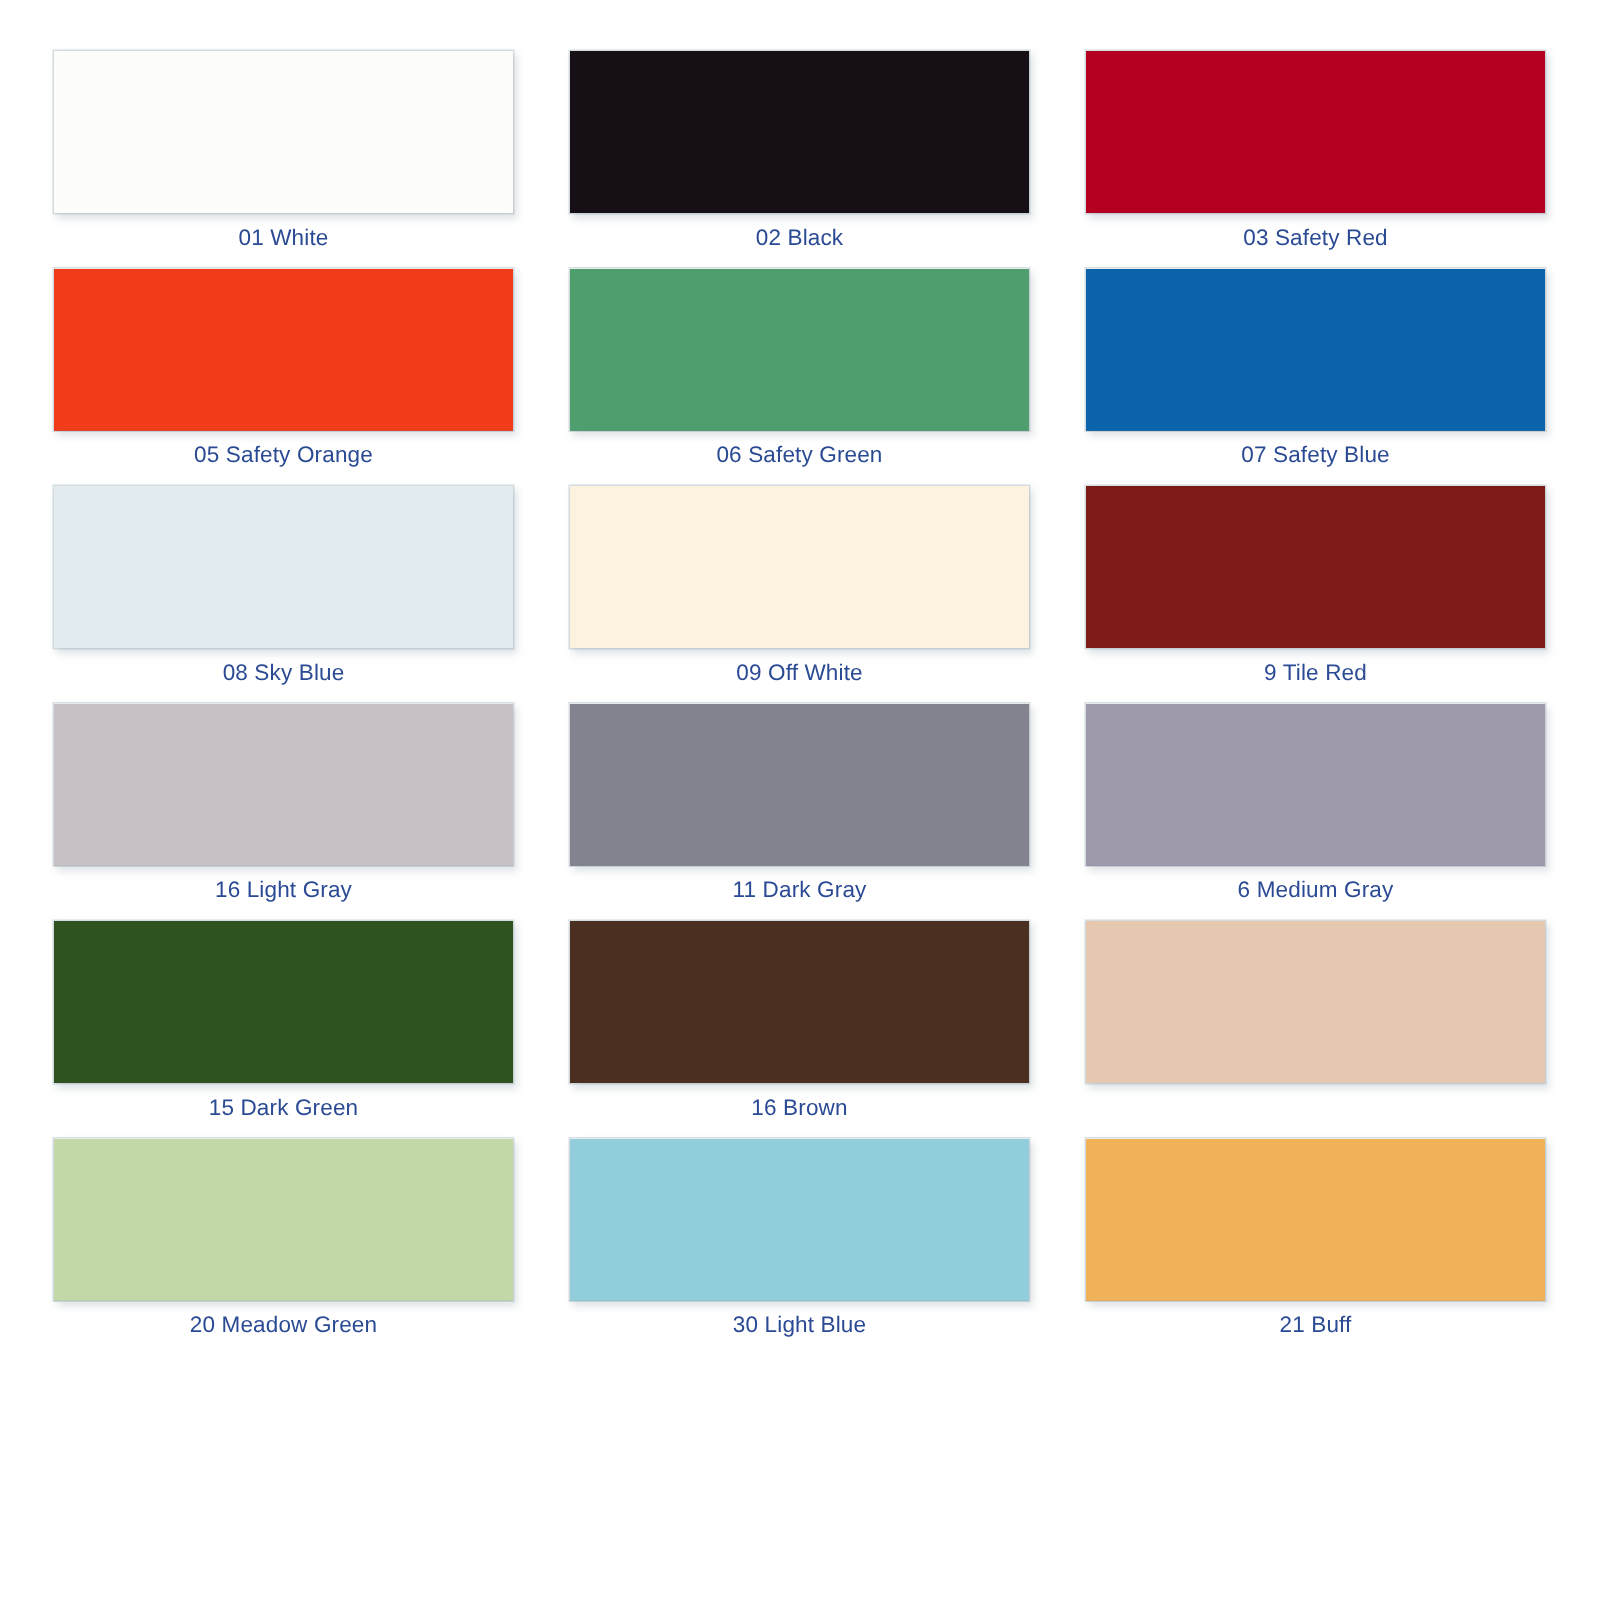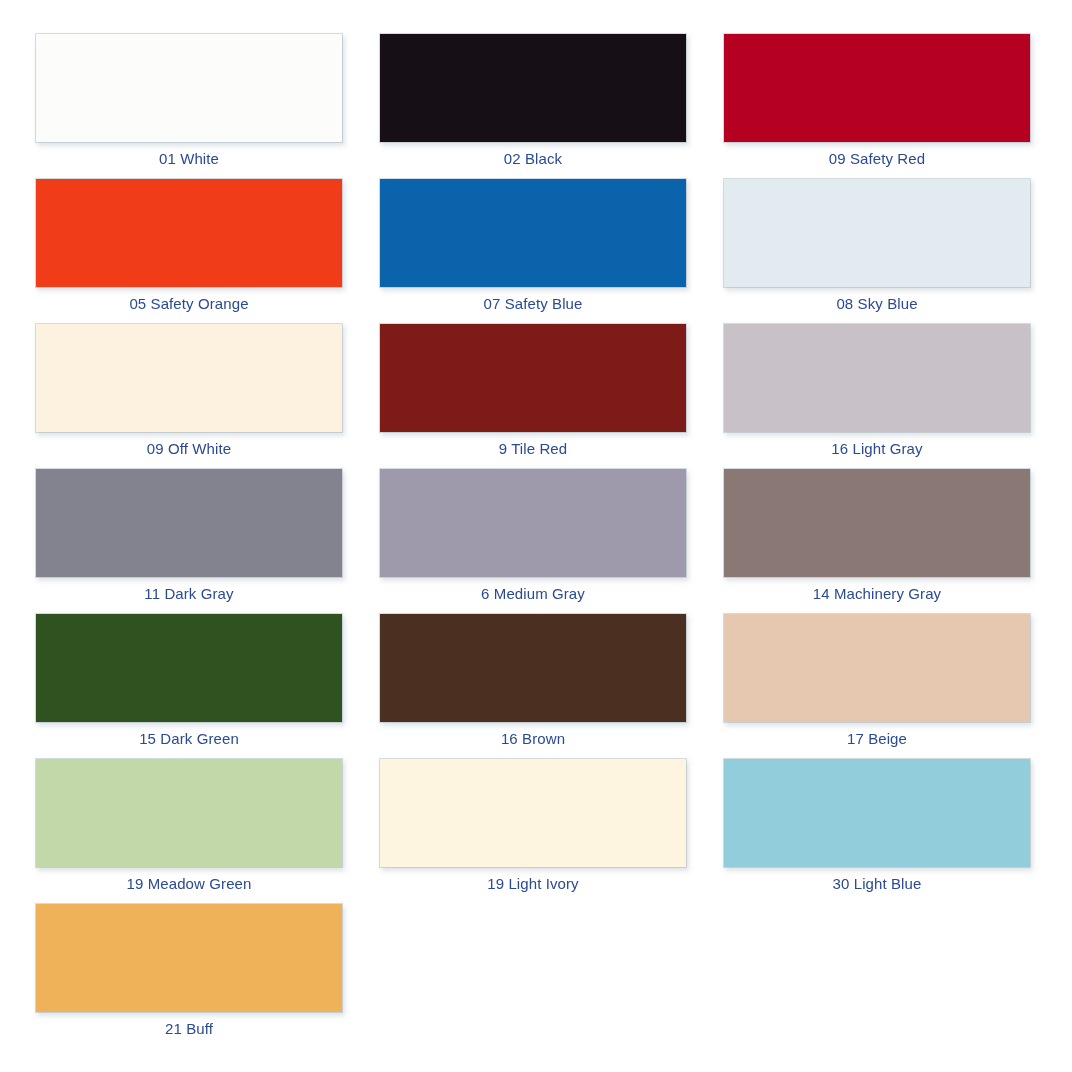--- a/index.html
+++ b/index.html
@@ -72,25 +72,29 @@
       <div class="swatch-cell">
         <div class="swatch-chip" style="background-color: rgb(252, 252, 251);"></div>
         <div class="swatch-label">01 White</div>
       </div>
       <div class="swatch-cell">
         <div class="swatch-chip" style="background-color: rgb(22, 16, 22);"></div>
         <div class="swatch-label">02 Black</div>
       </div>
       <div class="swatch-cell">
         <div class="swatch-chip" style="background-color: rgb(181, 0, 34);"></div>
-        <div class="swatch-label">09 Safety Red</div>
+        <div class="swatch-label">03 Safety Red</div>
       </div>
       <div class="swatch-cell">
         <div class="swatch-chip" style="background-color: rgb(240, 60, 24);"></div>
         <div class="swatch-label">05 Safety Orange</div>
+      </div>
+      <div class="swatch-cell">
+        <div class="swatch-chip" style="background-color: rgb(79, 158, 110);"></div>
+        <div class="swatch-label">06 Safety Green</div>
       </div>
       <div class="swatch-cell">
         <div class="swatch-chip" style="background-color: rgb(11, 99, 172);"></div>
         <div class="swatch-label">07 Safety Blue</div>
       </div>
       <div class="swatch-cell">
         <div class="swatch-chip" style="background-color: rgb(226, 235, 239);"></div>
         <div class="swatch-label">08 Sky Blue</div>
       </div>
       <div class="swatch-cell">
@@ -107,42 +111,33 @@
       </div>
       <div class="swatch-cell">
         <div class="swatch-chip" style="background-color: rgb(131, 131, 143);"></div>
         <div class="swatch-label">11 Dark Gray</div>
       </div>
       <div class="swatch-cell">
         <div class="swatch-chip" style="background-color: rgb(158, 154, 171);"></div>
         <div class="swatch-label">6 Medium Gray</div>
       </div>
       <div class="swatch-cell">
-        <div class="swatch-chip" style="background-color: rgb(138, 120, 117);"></div>
-        <div class="swatch-label">14 Machinery Gray</div>
-      </div>
-      <div class="swatch-cell">
         <div class="swatch-chip" style="background-color: rgb(47, 83, 32);"></div>
         <div class="swatch-label">15 Dark Green</div>
       </div>
       <div class="swatch-cell">
         <div class="swatch-chip" style="background-color: rgb(75, 47, 33);"></div>
         <div class="swatch-label">16 Brown</div>
       </div>
       <div class="swatch-cell">
         <div class="swatch-chip" style="background-color: rgb(230, 200, 176);"></div>
-        <div class="swatch-label">17 Beige</div>
       </div>
       <div class="swatch-cell">
         <div class="swatch-chip" style="background-color: rgb(194, 216, 168);"></div>
-        <div class="swatch-label">19 Meadow Green</div>
-      </div>
-      <div class="swatch-cell">
-        <div class="swatch-chip" style="background-color: rgb(253, 245, 224);"></div>
-        <div class="swatch-label">19 Light Ivory</div>
+        <div class="swatch-label">20 Meadow Green</div>
       </div>
       <div class="swatch-cell">
         <div class="swatch-chip" style="background-color: rgb(146, 205, 220);"></div>
         <div class="swatch-label">30 Light Blue</div>
       </div>
       <div class="swatch-cell">
         <div class="swatch-chip" style="background-color: rgb(240, 178, 89);"></div>
         <div class="swatch-label">21 Buff</div>
       </div>
     </div>

